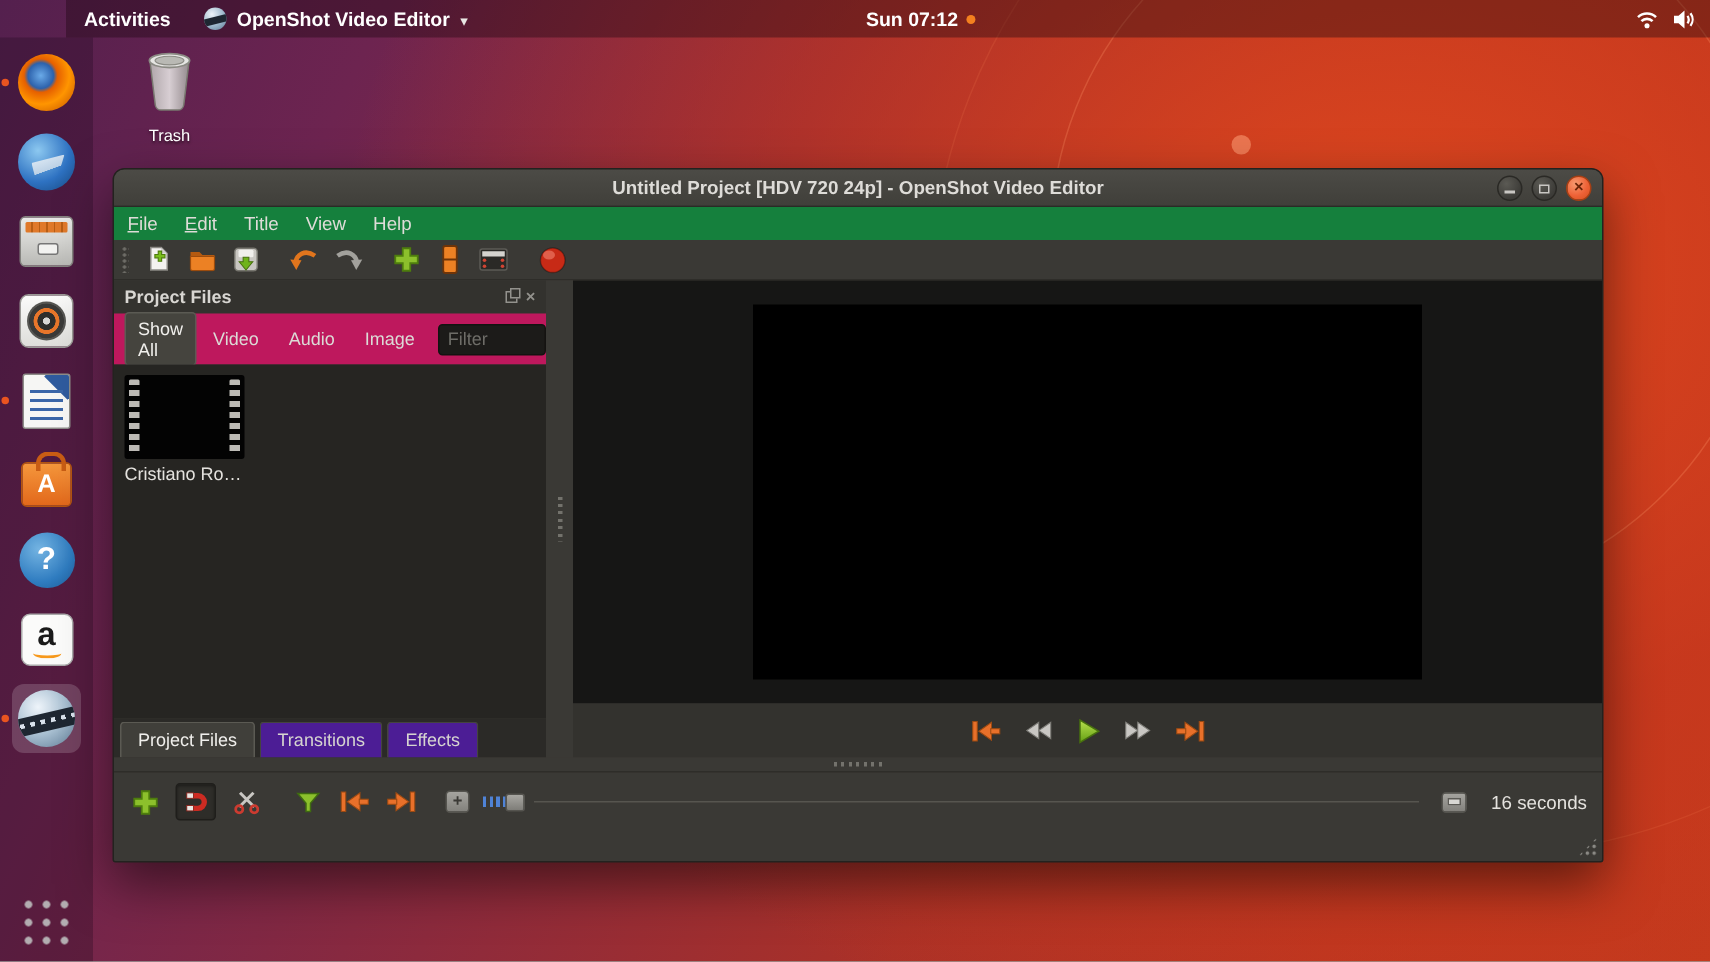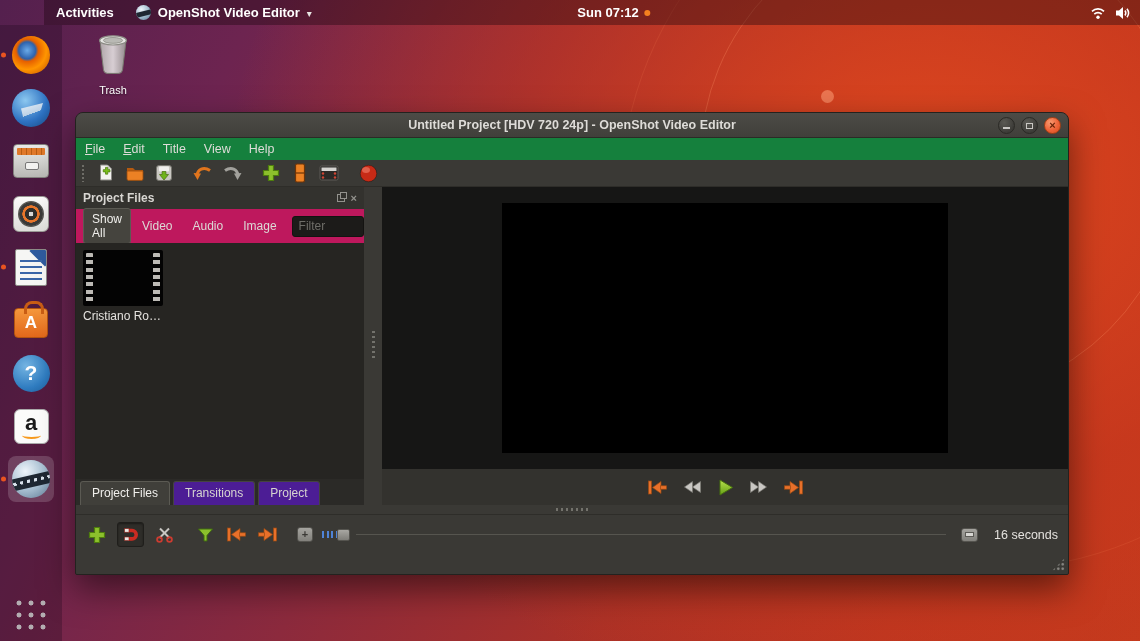--- a/index.html
+++ b/index.html
@@ -413,21 +413,21 @@
         </div>
         <div class="file-list">
           <div class="file-item">
             <div class="film-thumb"></div>
             <div class="file-label">Cristiano Ro…</div>
           </div>
         </div>
         <div class="tabs-row">
           <span class="tab active">Project Files</span>
           <span class="tab">Transitions</span>
-          <span class="tab">Project</span>
+          <span class="tab">Effects</span>
         </div>
       </div>
 
       <div class="v-split">
           <span class="dots"></span>
         </div>
 
       <div class="panel panel-right">
         <div class="preview">
           <div class="video-black"></div>

